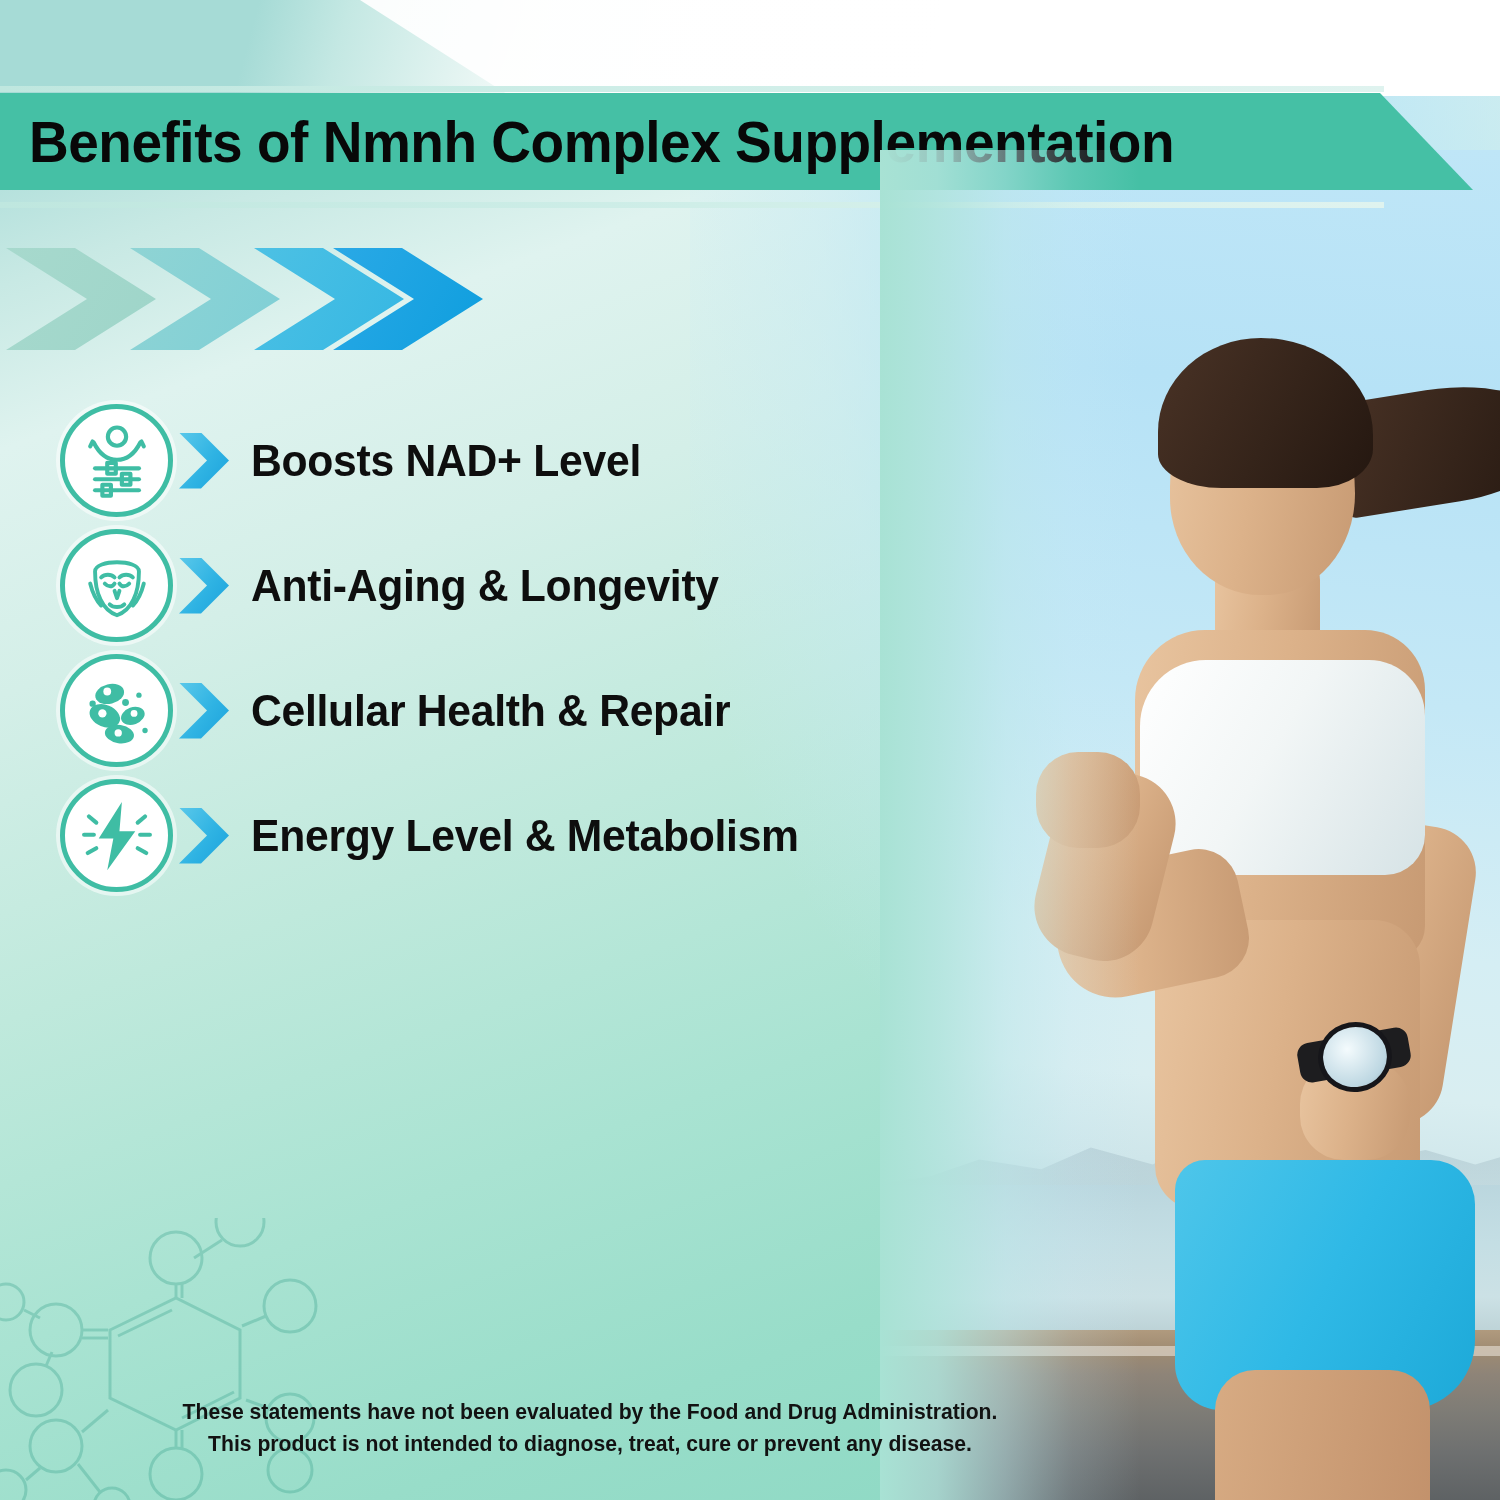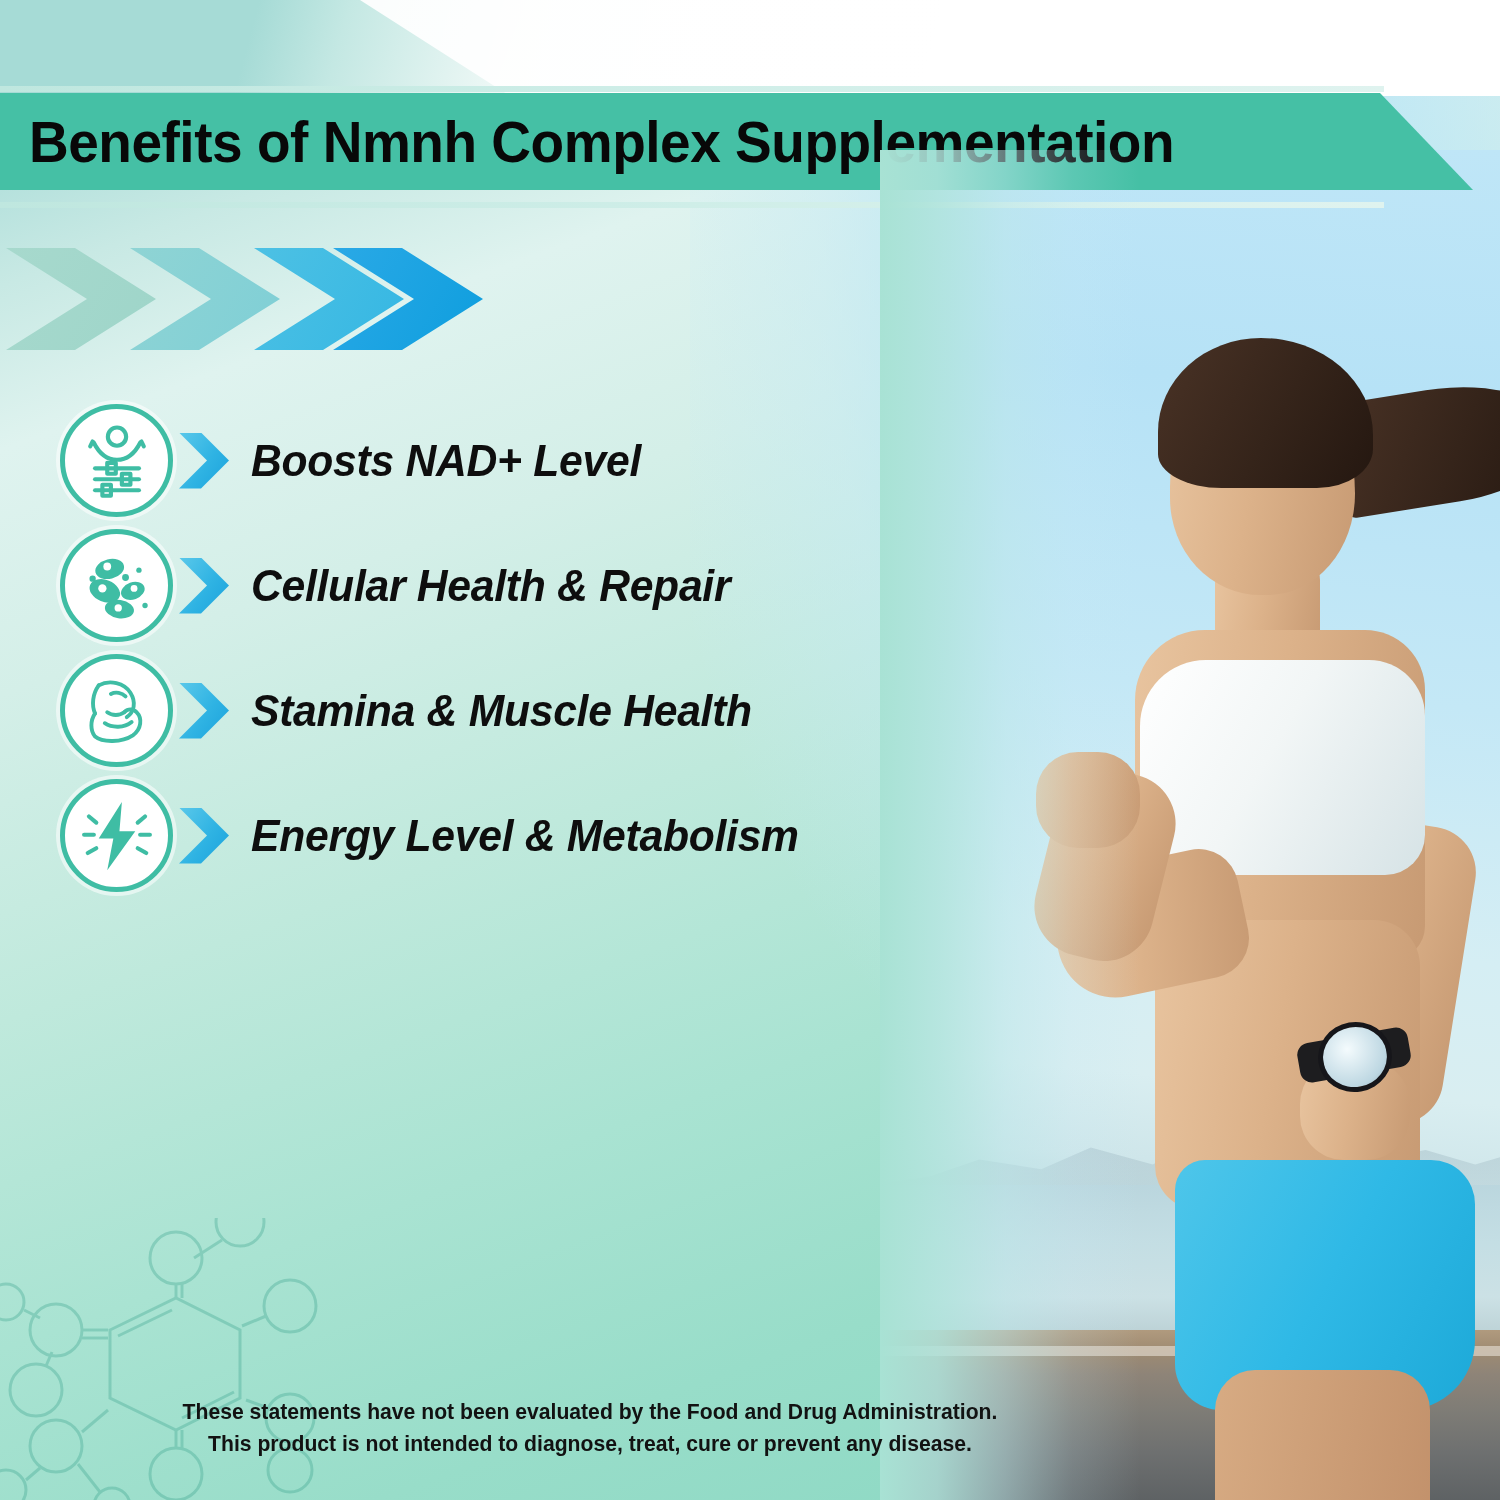--- a/index.html
+++ b/index.html
@@ -165,21 +165,21 @@
   }
   .chev.c1 { left:6px;   background:linear-gradient(120deg,#a7d9cd,#9ed5c9); }
   .chev.c2 { left:130px; background:linear-gradient(120deg,#8fd4d4,#7fcfd6); }
   .chev.c3 { left:254px; background:linear-gradient(120deg,#4dc1e4,#35b7e3); }
   .chev.c4 { left:333px; background:linear-gradient(120deg,#2aa9e6,#0e9ede); }
 
   
   .molecule { position:absolute; left:-10px; bottom:-18px; width:340px; height:300px; opacity:0.3; }
 
   
-  .benefits { position:absolute; left:60px; top:398px; width:830px;font-style:italic; }
+  .benefits { position:absolute; left:60px; top:398px; width:830px; }
   .brow {
     position:relative;
     height:125px;
     display:flex; align-items:center;
   }
   .bicon {
     position:relative;
     width:113px; height:113px; flex:0 0 113px;
     border-radius:50%;
     background:#ffffff;
@@ -320,20 +320,37 @@
           <line x1="14" y1="56" x2="50" y2="56"></line>
           <rect x="24" y="33.5" width="7" height="9"></rect>
           <rect x="36" y="42.5" width="7" height="9"></rect>
           <rect x="20" y="51.5" width="7" height="9"></rect>
         </svg>
       </div>
       <div class="bchev"></div>
       <div class="blabel">Boosts NAD+ Level</div>
     </div>
 
+    <div class="brow">
+      <div class="bicon">
+        <svg viewBox="0 0 64 64" fill="none" stroke="#3fbda4" stroke-width="3.2" stroke-linecap="round" stroke-linejoin="round">
+          <path d="M14 20 C14 10 50 10 50 20 C50 38 44 52 32 56 C20 52 14 38 14 20Z"></path>
+          <path d="M19 25 C22 22 27 22 30 25"></path>
+          <path d="M34 25 C37 22 42 22 45 25"></path>
+          <path d="M22 30 C25 33 28 33 30 30"></path>
+          <path d="M34 30 C36 33 39 33 42 30"></path>
+          <path d="M30 36 L32 42 L34 36"></path>
+          <path d="M26 47 C29 50 35 50 38 47"></path>
+          <path d="M10 30 C12 38 15 44 19 48"></path>
+          <path d="M54 30 C52 38 49 44 45 48"></path>
+        </svg>
+      </div>
+      <div class="bchev"></div>
+      <div class="blabel">Anti-Aging &amp; Longevity</div>
+    </div>
 
     <div class="brow">
       <div class="bicon">
         <svg viewBox="0 0 64 64">
           <g fill="#3fbda4">
             <ellipse cx="26" cy="18" rx="12" ry="8" transform="rotate(-14 26 18)"></ellipse>
             <ellipse cx="22" cy="36" rx="13" ry="9" transform="rotate(22 22 36)"></ellipse>
             <ellipse cx="45" cy="36" rx="10" ry="7" transform="rotate(-20 45 36)"></ellipse>
             <ellipse cx="34" cy="51" rx="12" ry="7.5" transform="rotate(8 34 51)"></ellipse>
             <circle cx="12" cy="26" r="2.6"></circle>
@@ -348,34 +365,20 @@
             <circle cx="33" cy="50" r="3"></circle>
           </g>
         </svg>
       </div>
       <div class="bchev"></div>
       <div class="blabel">Cellular Health &amp; Repair</div>
     </div>
 
 
 
-    <div class="brow">
-      <div class="bicon">
-        <svg viewBox="0 0 64 64" fill="none" stroke="#3fbda4" stroke-width="3.2" stroke-linecap="round" stroke-linejoin="round">
-          <path d="M17 11 C26 6 38 9 43 17 C48 25 46 33 40 37"></path>
-          <path d="M17 11 C12 18 11 27 14 34"></path>
-          <path d="M14 34 C10 40 10 48 14 53 C20 58 36 58 45 52 C52 47 53 38 48 33 C45 30 41 30 38 33"></path>
-          <path d="M38 33 C34 36 28 36 24 33"></path>
-          <path d="M22 42 C28 46 38 46 44 41"></path>
-          <path d="M27 18 C31 16 36 17 39 20"></path>
-        </svg>
-      </div>
-      <div class="bchev"></div>
-      <div class="blabel">Stamina &amp; Muscle Health</div>
-    </div>
 
     <div class="brow">
       <div class="bicon">
         <svg viewBox="0 0 64 64">
           <polygon points="36,4 17,34 29,34 24,60 47,28 34,28" fill="#3fbda4"></polygon>
           <g stroke="#3fbda4" stroke-width="3.4" stroke-linecap="round">
             <line x1="9" y1="16" x2="15" y2="21"></line>
             <line x1="5" y1="31" x2="13" y2="31"></line>
             <line x1="8" y1="46" x2="15" y2="42"></line>
             <line x1="55" y1="16" x2="49" y2="21"></line>

